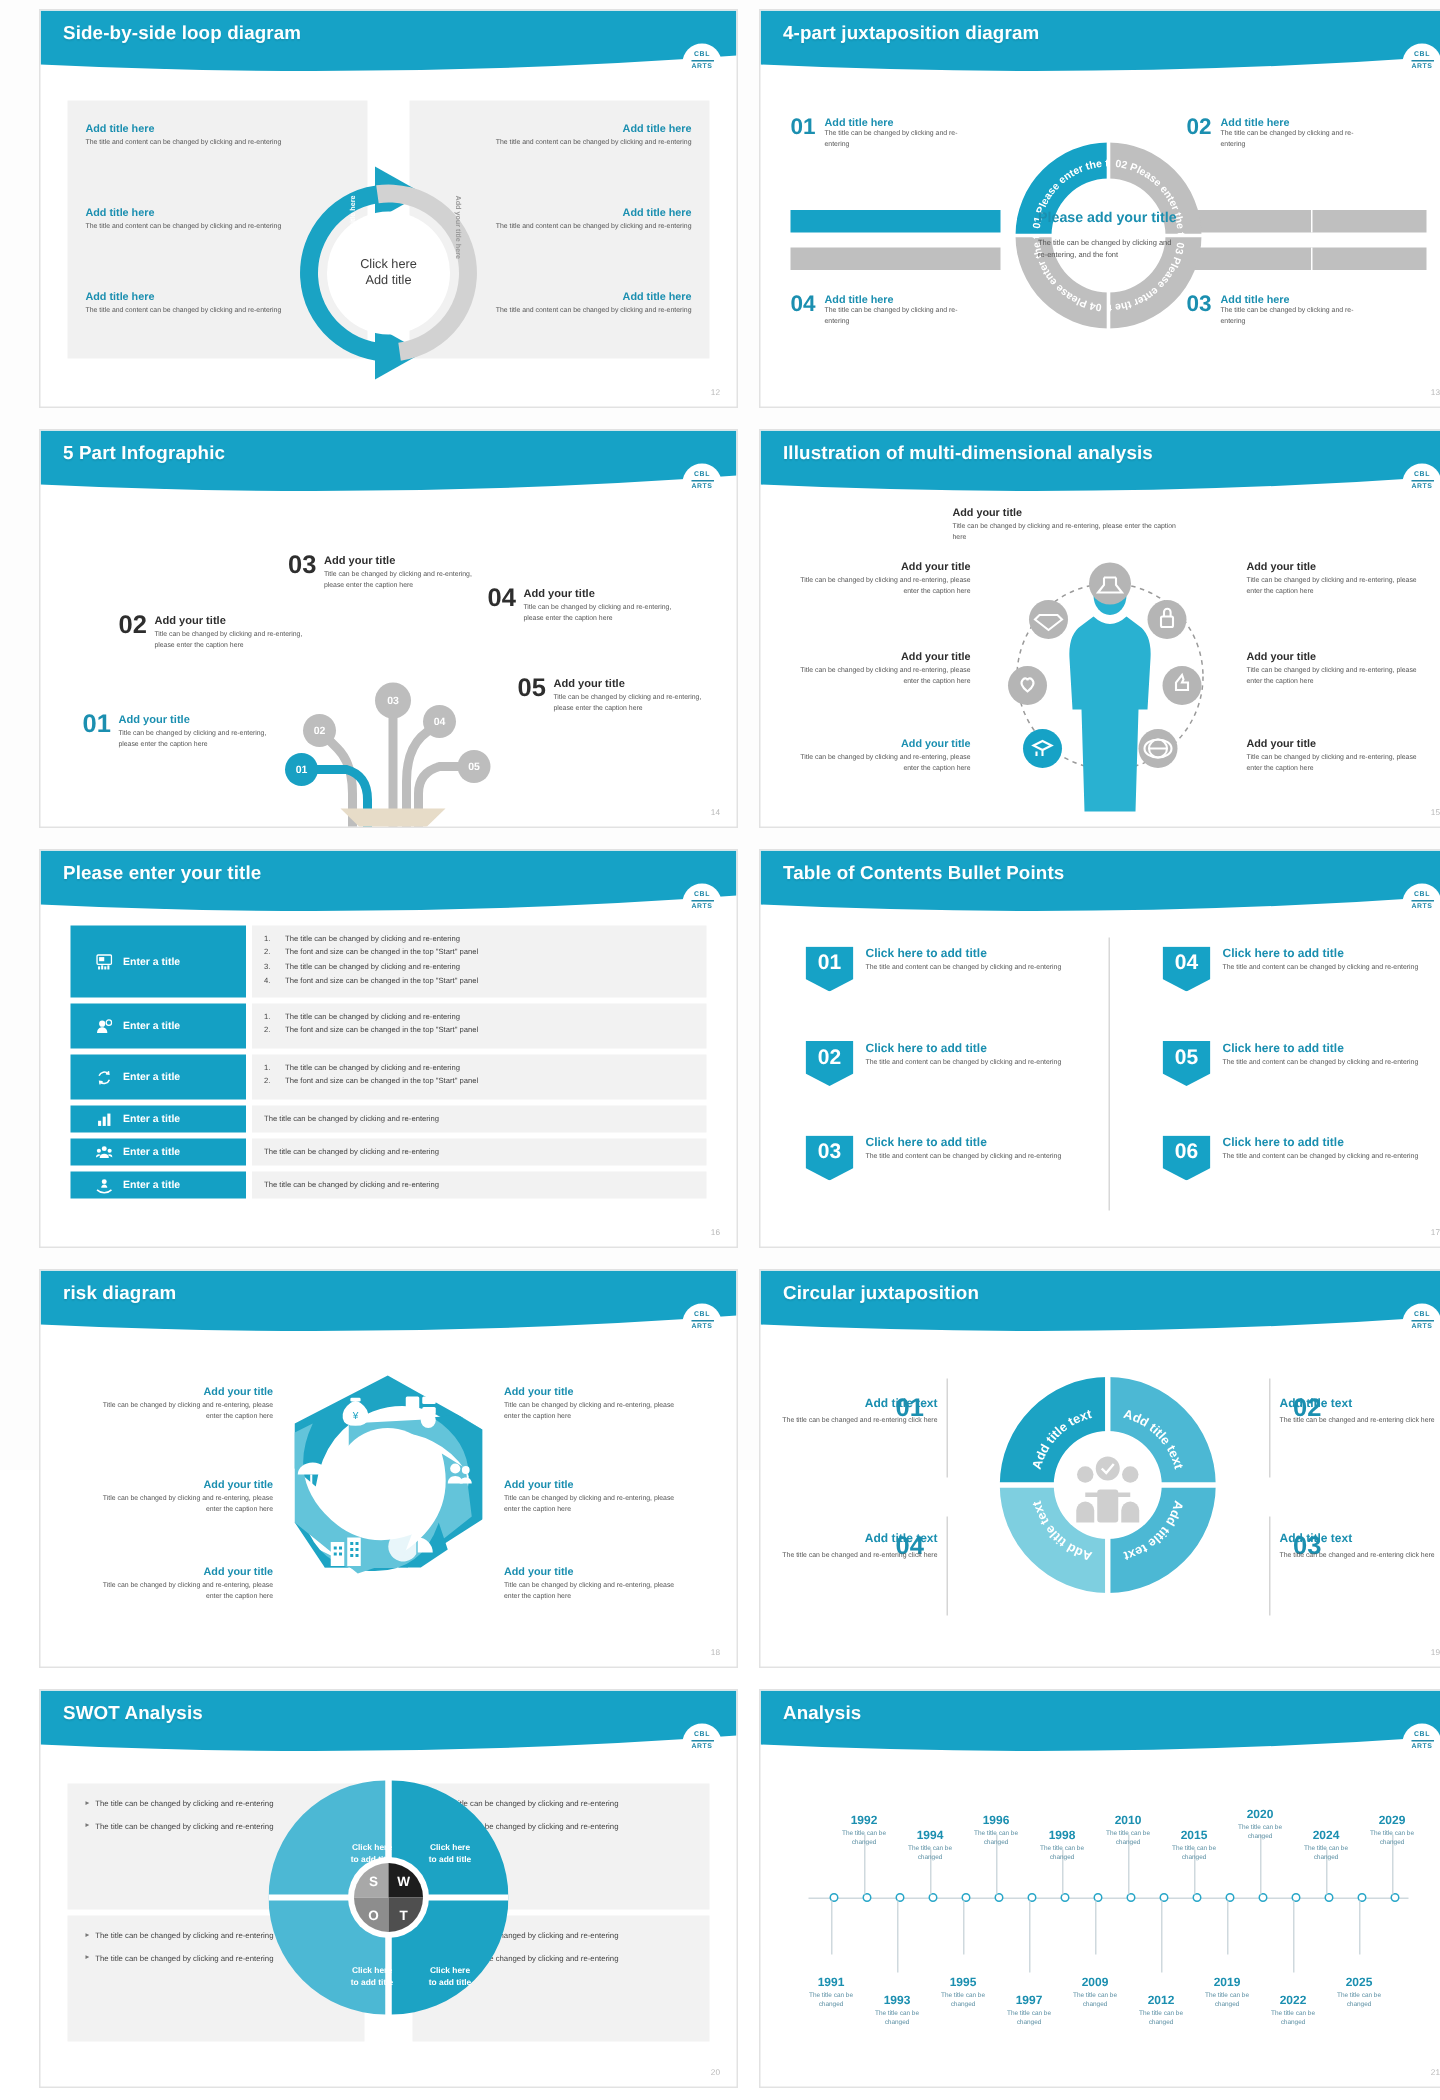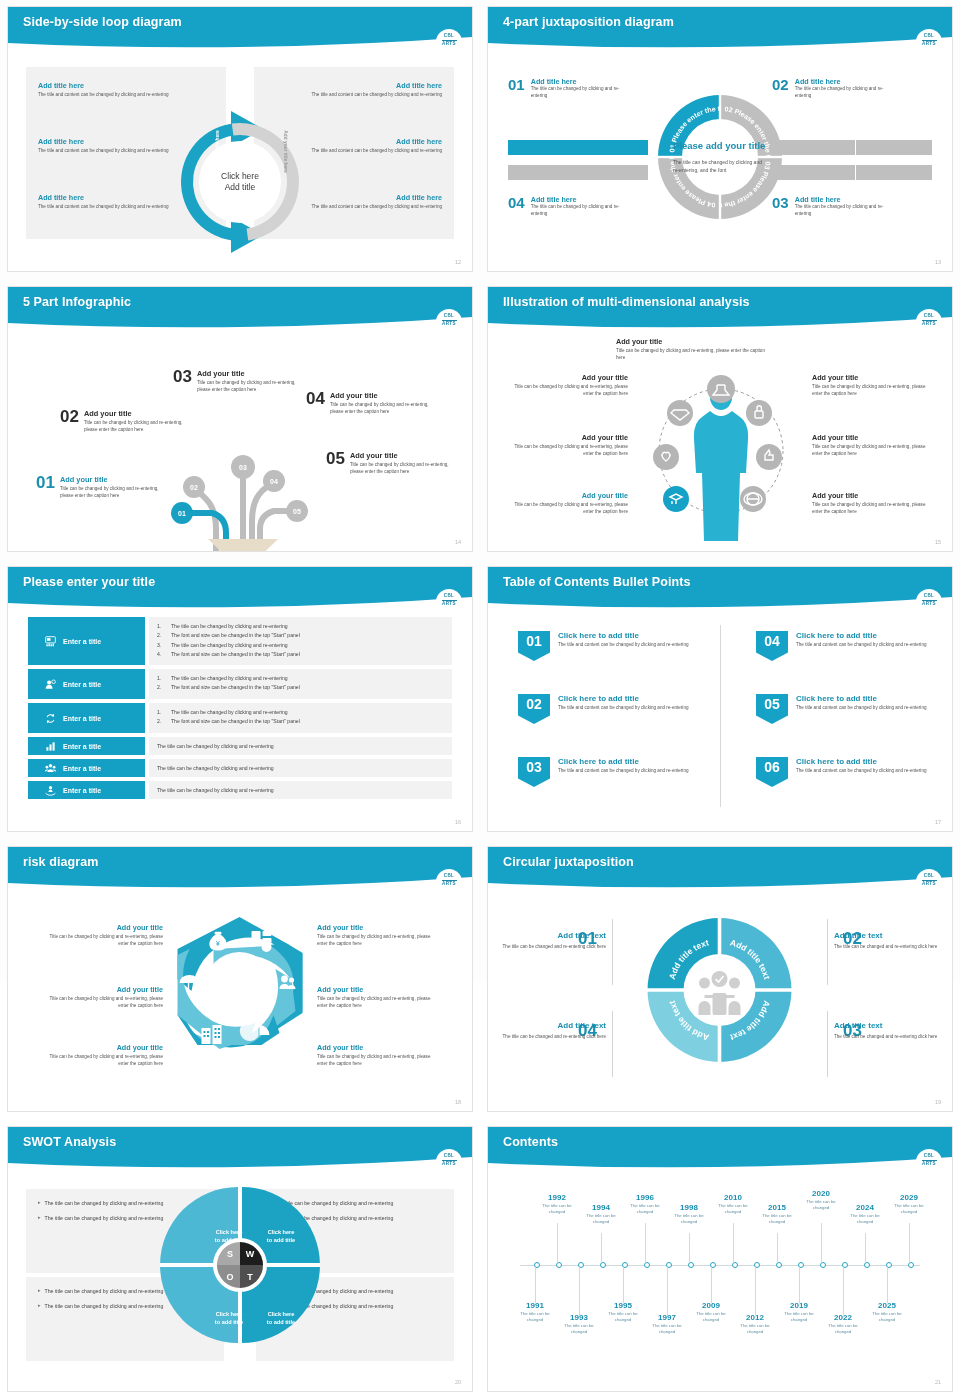--- a/index.html
+++ b/index.html
@@ -8,20 +8,21 @@
     background: #ffffff;
     font-family: "Liberation Sans", sans-serif;
     overflow: hidden;
   }
   .deck {
     width: 960px; height: 980px;
     display: grid;
     grid-template-columns: 480px 480px;
     grid-template-rows: repeat(5, 280px);
     background: #fdfdfd;
+    padding-left: 19px;
   }
   .slide {
     position: relative;
     width: 480px; height: 280px;
     padding: 6px 7px 8px 7px;
   }
   .card {
     position: relative;
     width: 466px; height: 266px;
     background: #ffffff;
@@ -130,21 +131,21 @@
   .s8-num { position: absolute; font-size: 17px; font-weight: bold; color: #1b8fb0; }
   .s8-sep { position: absolute; width: 1px; background: #d5d5d5; }
 
   
   .s9-panel { position: absolute; background: #f2f2f2; width: 198px; height: 84px; padding: 10px 12px; }
   .s9-li { display: flex; gap: 4px; font-size: 5.2px; color: #444; line-height: 1.55; margin-bottom: 7px; }
   .s9-li .bullet { color: #777; font-size: 5px; }
   .s9-quad-label { position: absolute; color: #fff; font-size: 5.6px; font-weight: bold; text-align: center; line-height: 1.4; }
 
   
-  .tl-item { position: absolute; text-align: center; width: 46px; }
+  .tl-item { position: absolute; text-align: center; width: 46px; margin-top: 16px; }
   .tl-year { font-size: 8px; font-weight: bold; color: #1b8fb0; }
   .tl-desc { font-size: 4.3px; color: #5b8fa3; line-height: 1.5; margin-top: 1px; }
   .tl-stem { position: absolute; width: 1px; background: #cfd9de; }
   .tl-axis { position: absolute; height: 1px; background: #cfd9de; }
   .tl-dot { position: absolute; width: 6px; height: 6px; border: 1.2px solid #27a6c8; border-radius: 50%; background: #fff; }
 </style>
 </head>
 <body>
 
 <div class="deck">
@@ -929,21 +930,21 @@
     </div>
   </div>
 
   <div class="slide">
     <div class="card">
       <div class="banner">
         <svg viewBox="0 0 466 42" preserveAspectRatio="none">
             <path d="M0,0 L466,0 L466,30 Q233,47 0,36 Z" fill="#16a2c6"></path>
           </svg>
       </div>
-      <div class="banner-title">Contents</div>
+      <div class="banner-title">Analysis</div>
       <div class="logo">
         <span class="l1">CBL</span>
         <span class="ldiv"></span>
         <span class="l2">ARTS</span>
       </div>
 
       <div class="body">
         <div class="tl-axis" style="left:32px; right:32px; top:94px;"></div>
 
         <div class="tl-dot" style="left:46px;  top:91px;"></div>

